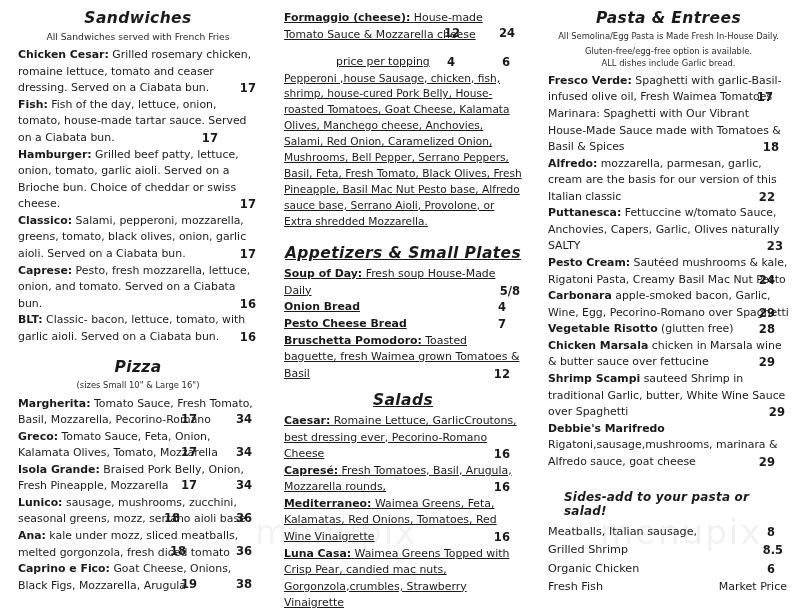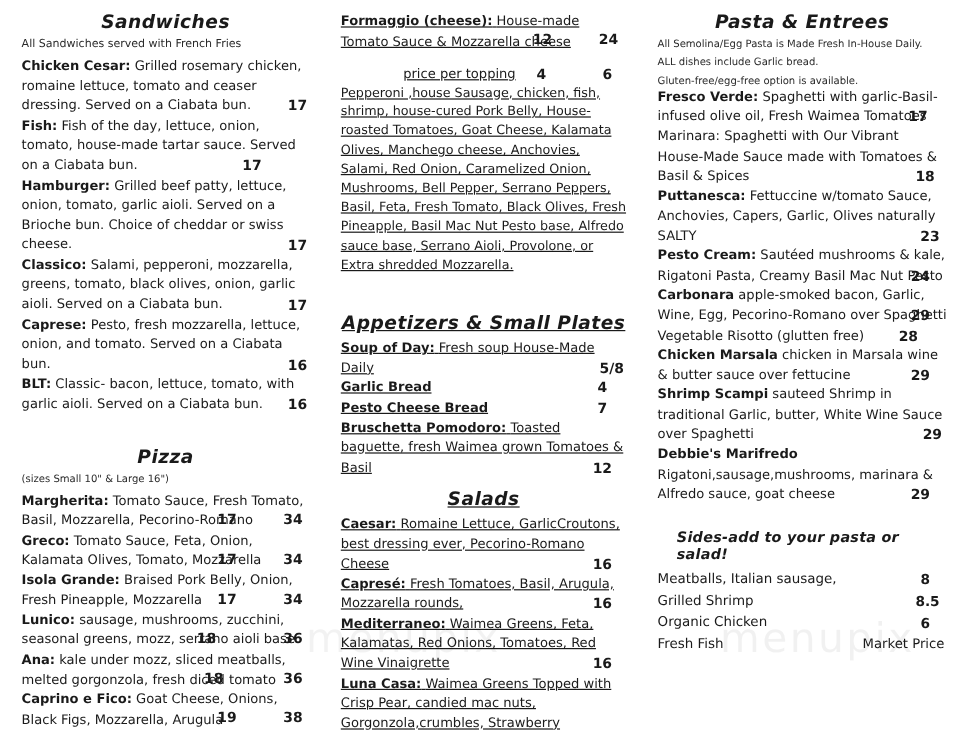--- a/index.html
+++ b/index.html
@@ -36,20 +36,21 @@
     font-family: "DejaVu Sans", "Liberation Sans", sans-serif;
     font-weight: 700;
     font-style: italic;
     font-size: 15.5px;
     letter-spacing: 0.4px;
     margin: 4px 0 3px 0;
     line-height: 1.15;
   }
   .section-title.tight { margin-top: 2px; }
   .section-sub {
+    text-align: center;
     font-size: 9.2px;
     font-weight: 400;
     margin: 0 0 4px 0;
     line-height: 1.35;
     color: #2a2a2a;
   }
   .section-sub.small { font-size: 8.4px; }
 
   
   .item {
@@ -192,21 +193,21 @@
         <span class="price-abs">16</span>
       </div>
 
       <div class="row-right">
         <span class="nm" style="font-weight:700">BLT:</span>
         <span class="desc">Classic- bacon, lettuce, tomato, with garlic aioli. Served on a Ciabata bun.</span>
         <span class="price-abs">16</span>
       </div>
     </div>
 
-    <div class="block" style="margin-top:28px">
+    <div class="block" style="margin-top:14px">
       <div class="section-title">Pizza</div>
       <div class="section-sub small">(sizes Small  10" &amp; Large 16")</div>
 
       <div class="pizza-line">
         <span class="nm" style="font-weight:700">Margherita:</span>
         <span class="desc">Tomato Sauce, Fresh Tomato, Basil, Mozzarella, Pecorino-Romano</span>
         <span class="pz-sm" style="top:15px">17</span>
         <span class="pz-lg" style="top:15px">34</span>
       </div>
 
@@ -258,30 +259,30 @@
 
     <div style="margin-top:10px">
       <div class="topping-price-row">
         <span>price per topping</span>
         <span class="pz-sm">4</span>
         <span class="pz-lg">6</span>
       </div>
       <div class="toppings-list">Pepperoni ,house Sausage, chicken, fish, shrimp, house-cured Pork Belly, House- roasted Tomatoes, Goat Cheese, Kalamata Olives, Manchego cheese, Anchovies, Salami, Red Onion, Caramelized Onion, Mushrooms, Bell Pepper, Serrano Peppers, Basil, Feta, Fresh Tomato, Black Olives, Fresh Pineapple, Basil Mac Nut Pesto base, Alfredo sauce base, Serrano Aioli, Provolone, or Extra shredded Mozzarella.</div>
     </div>
 
-    <div style="margin-top:32px">
+    <div style="margin-top:16px">
       <div class="section-title tight">Appetizers &amp; Small Plates</div>
 
       <div class="row-right">
         <span style="font-weight:700">Soup of Day:</span>
         <span class="desc">Fresh soup House-Made Daily</span>
         <span class="price-abs">5/8</span>
       </div>
       <div class="row-right">
-        <span style="font-weight:700">Garlic Bread</span>
+        <span style="font-weight:700">Onion Bread</span>
         <span class="price-abs" style="right:16px">4</span>
       </div>
       <div class="row-right">
         <span style="font-weight:700">Pesto Cheese Bread</span>
         <span class="price-abs" style="right:16px">7</span>
       </div>
       <div class="row-right">
         <span style="font-weight:700">Bruschetta Pomodoro:</span>
         <span class="desc">Toasted baguette, fresh Waimea grown Tomatoes &amp; Basil</span>
         <span class="price-abs" style="right:12px">12</span>
@@ -313,52 +314,57 @@
       </div>
     </div>
 
   </div>
 
   <div class="col col-right">
 
     <div>
       <div class="section-title">Pasta &amp; Entrees</div>
       <div class="section-sub small">All Semolina/Egg Pasta is Made Fresh In-House Daily.</div>
+      <div class="section-sub small" style="margin:0">Gluten-free/egg-free option is available.</div>
       <div class="section-sub small">ALL dishes include Garlic bread.</div>
-      <div class="section-sub small" style="margin:0">Gluten-free/egg-free option is available.</div>
 
       <div class="row-right">
         <span style="font-weight:700">Fresco Verde:</span>
         <span class="desc">Spaghetti with garlic-Basil-infused olive oil, Fresh Waimea Tomatoes</span>
         <span class="price-abs" style="right:16px">17</span>
       </div>
       <div class="row-right">
         <span style="font-weight:400">Marinara:</span>
         <span class="desc">Spaghetti with Our Vibrant House-Made Sauce made with Tomatoes &amp; Basil &amp; Spices</span>
         <span class="price-abs" style="right:10px">18</span>
       </div>
       <div class="row-right">
+        <span style="font-weight:700">Alfredo:</span>
+        <span class="desc">mozzarella, parmesan, garlic, cream are the basis for our version of this Italian classic</span>
+        <span class="price-abs" style="right:14px">22</span>
+      </div>
+      <div class="row-right">
         <span style="font-weight:700">Puttanesca:</span>
         <span class="desc">Fettuccine w/tomato Sauce, Anchovies, Capers, Garlic, Olives naturally SALTY</span>
         <span class="price-abs" style="right:6px">23</span>
       </div>
       <div class="row-right">
         <span style="font-weight:700">Pesto Cream:</span>
         <span class="desc">Sautéed mushrooms &amp; kale, Rigatoni Pasta, Creamy Basil Mac Nut Pesto</span>
         <span class="price-abs" style="right:14px">24</span>
       </div>
       <div class="row-right">
         <span style="font-weight:700">Carbonara</span>
         <span class="desc">apple-smoked bacon, Garlic, Wine, Egg, Pecorino-Romano over Spaghetti</span>
         <span class="price-abs" style="right:14px">29</span>
       </div>
       <div class="row-right">
-        <span style="font-weight:400">Vegetable Risotto</span>
+        <span style="font-weight:700">Vegetable Risotto</span>
         <span class="desc">(glutten free)</span>
-        <span class="price-abs" style="right:24px">28</span>
+        <span class="price-abs" style="right:14px">28</span>
       </div>
       <div class="row-right">
         <span style="font-weight:700">Chicken Marsala</span>
         <span class="desc">chicken  in Marsala wine &amp; butter sauce over fettucine</span>
         <span class="price-abs" style="right:14px">29</span>
       </div>
       <div class="row-right">
         <span style="font-weight:700">Shrimp Scampi</span>
         <span class="desc">sauteed Shrimp in traditional Garlic, butter, White Wine Sauce over Spaghetti</span>
         <span class="price-abs" style="right:4px">29</span>

